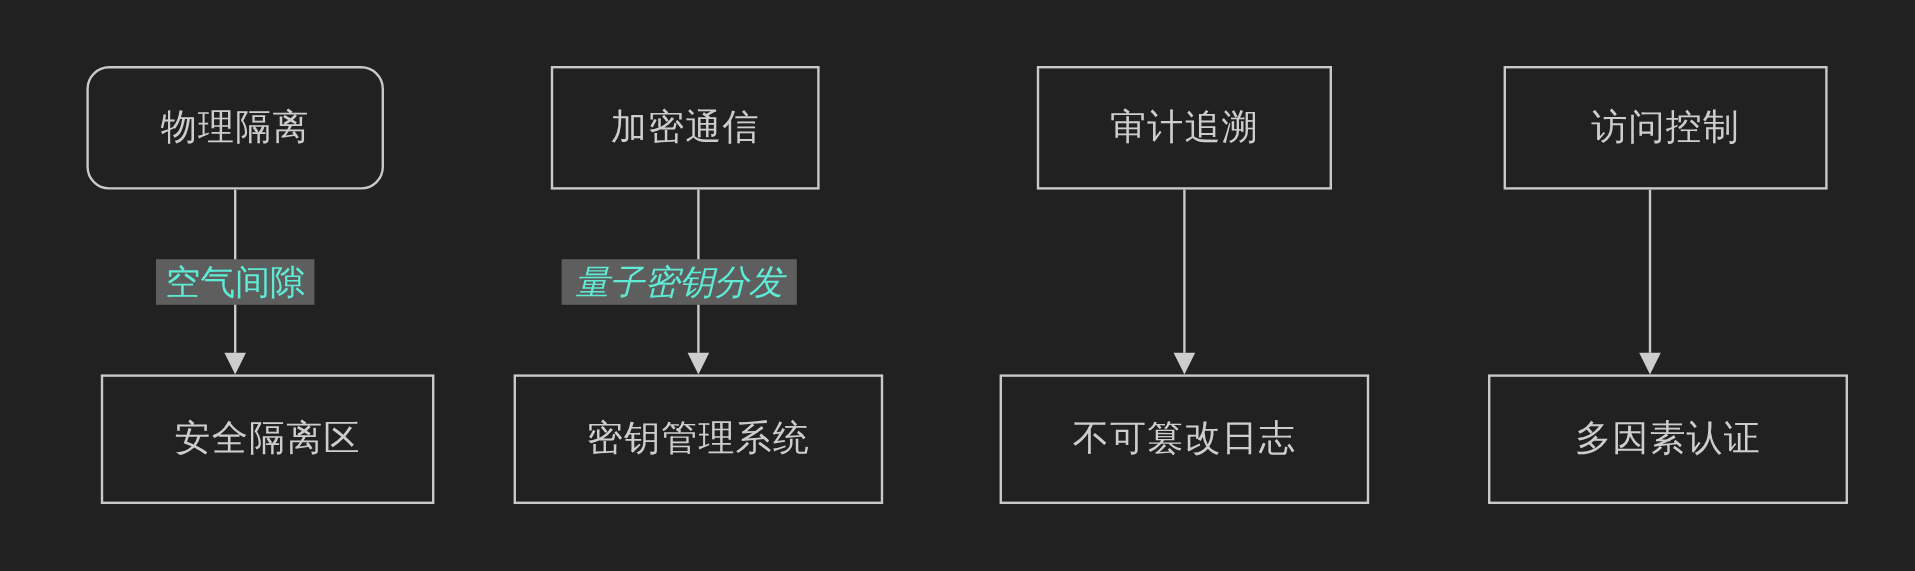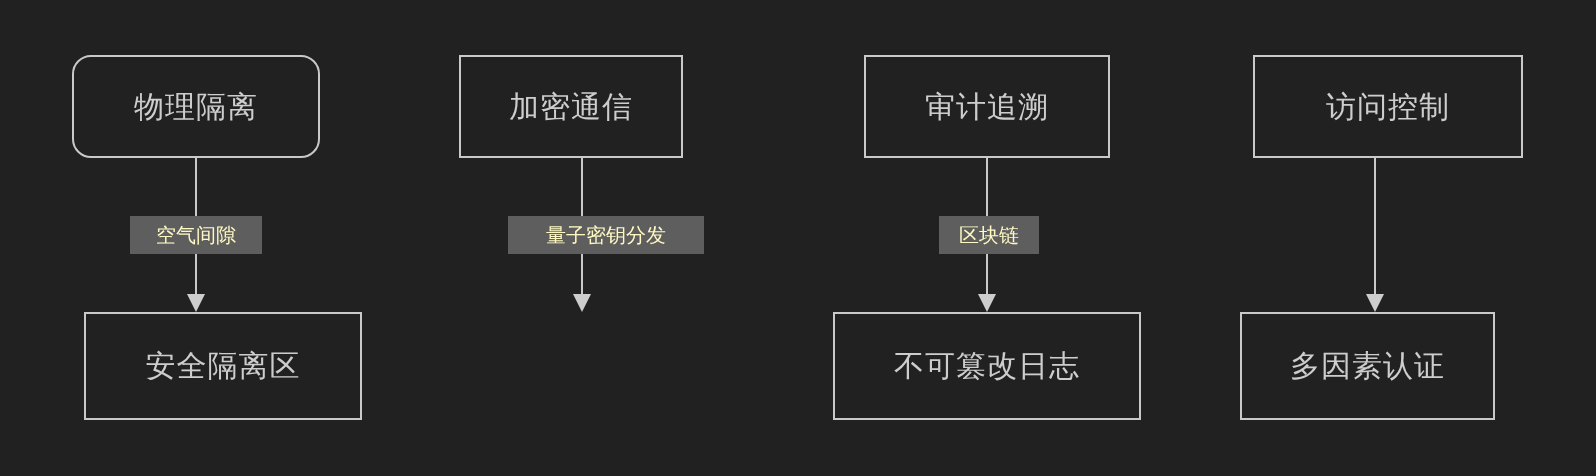--- a/index.html
+++ b/index.html
@@ -55,22 +55,22 @@
     position: absolute;
     width: 0;
     height: 0;
     border-left: 9px solid transparent;
     border-right: 9px solid transparent;
     border-top: 18px solid #cdcdcd;
   }
   .edge-label {
     position: absolute;
     background: #5e5e5e;
-    color: #fef9c3;
-    font-size: 20px;
+    color: #5eead4;
+    font-size: 29px;
     line-height: 38px;
     height: 38px;
     padding: 0 2px;
     white-space: nowrap;
     letter-spacing: 0px;
     text-align: center;
   }
 </style>
 </head>
 <body>
@@ -82,31 +82,31 @@
     <div class="edge-line" style="left:195px; top:158px; height:136px;"></div>
     <div class="edge-arrowhead" style="left:187px; top:294px;"></div>
     <div class="edge-label" style="left:130px; top:216px; width:128px;">空气间隙</div>
     <div class="node-box bottom-node" style="left:56px; width:278px;margin-left:28px;">安全隔离区</div>
   </div>
 
   <div class="flow-column" style="left:0; width:400px;">
     <div class="node-box top-node" style="left:459px; width:224px;">加密通信</div>
     <div class="edge-line" style="left:581px; top:158px; height:136px;"></div>
     <div class="edge-arrowhead" style="left:573px; top:294px;"></div>
-    <div class="edge-label" style="left:508px; top:216px; width:192px;">量子密钥分发</div>
+    <div class="edge-label" style="left:468px; top:216px; width:192px;font-style:italic;">量子密钥分发</div>
+    <div class="node-box bottom-node" style="left:428px; width:308px;">密钥管理系统</div>
   </div>
 
   <div class="flow-column" style="left:0; width:400px;">
     <div class="node-box top-node" style="left:864px; width:246px;">审计追溯</div>
     <div class="edge-line" style="left:986px; top:158px; height:136px;"></div>
     <div class="edge-arrowhead" style="left:978px; top:294px;"></div>
-    <div class="edge-label" style="left:939px; top:216px; width:96px;">区块链</div>
     <div class="node-box bottom-node" style="left:833px; width:308px;">不可篡改日志</div>
   </div>
 
   <div class="flow-column" style="left:0; width:400px;">
     <div class="node-box top-node" style="left:1253px; width:270px;">访问控制</div>
     <div class="edge-line" style="left:1374px; top:158px; height:136px;"></div>
     <div class="edge-arrowhead" style="left:1366px; top:294px;"></div>
-    <div class="node-box bottom-node" style="left:1240px; width:255px;">多因素认证</div>
+    <div class="node-box bottom-node" style="left:1240px; width:300px;">多因素认证</div>
   </div>
 
 </div>
 
 </body></html>

